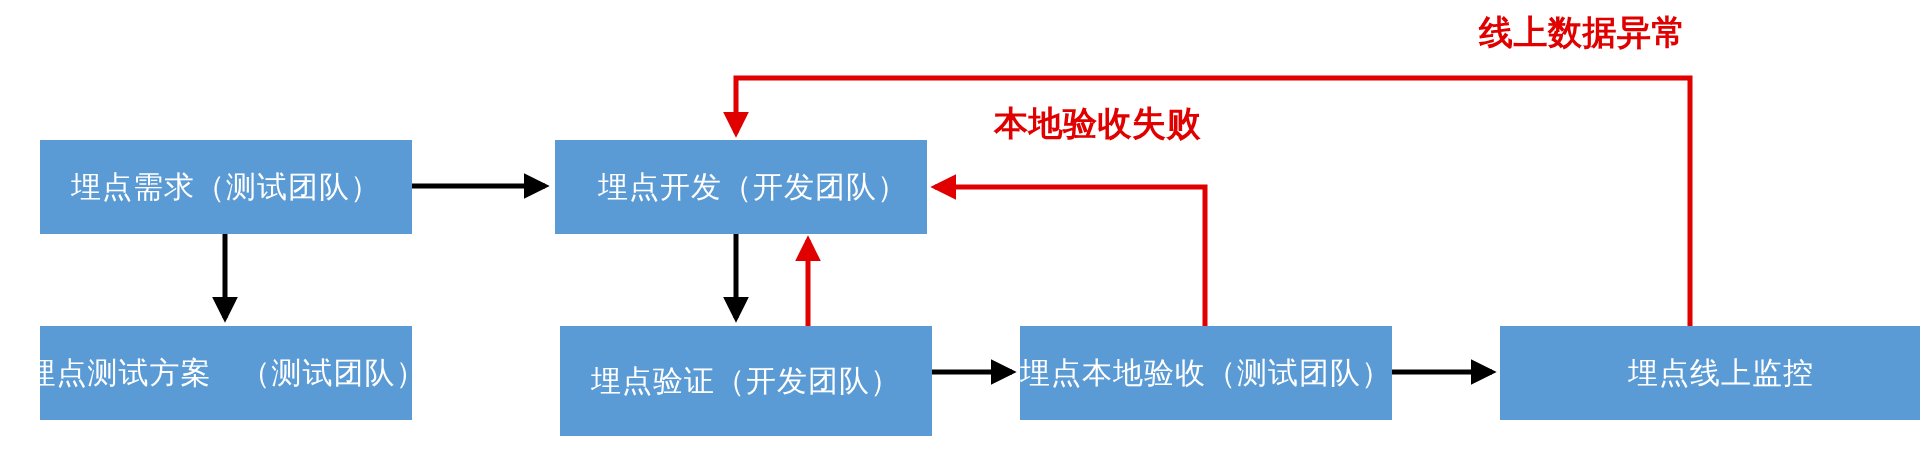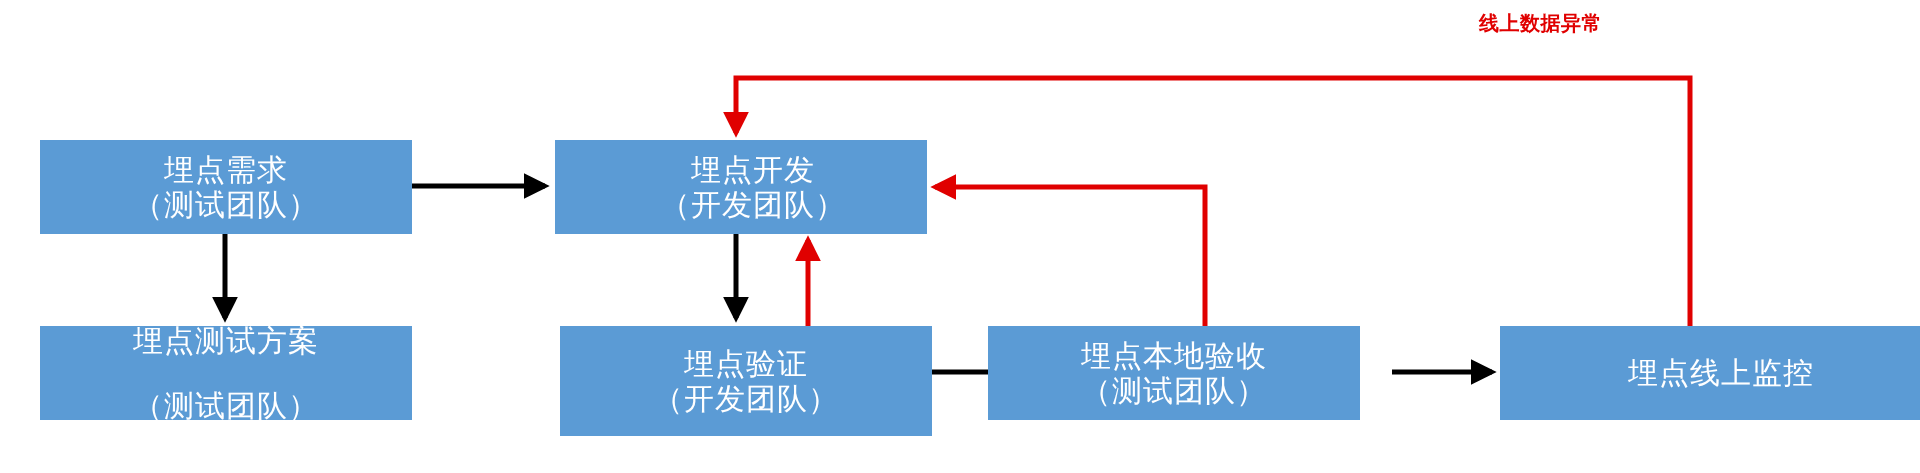--- a/index.html
+++ b/index.html
@@ -16,38 +16,38 @@
     height: 473px;
     background: #ffffff;
     overflow: hidden;
   }
   .node {
     position: absolute;
     box-sizing: border-box;
     background: #5B9BD5;
     color: #ffffff;
     display: flex;
-    flex-direction: column;
+    flex-direction: row;
     align-items: center;
     justify-content: center;
     line-height: 1.18;
     font-size: 30px;
     font-weight: 400;
     letter-spacing: 1px;
     text-align: center;
     font-family: "DejaVu Serif", "Liberation Serif", serif;
   }
   .node .l1, .node .l2 {
     display: block;
     white-space: nowrap;
   }
   .edge-label {
     position: absolute;
     color: #E00000;
-    font-size: 20px;
+    font-size: 34px;
     font-weight: 700;
     white-space: nowrap;
     font-family: "DejaVu Serif", "Liberation Serif", serif;
     letter-spacing: 0.5px;
   }
   svg.wires {
     position: absolute;
     left: 0;
     top: 0;
     width: 1920px;
@@ -101,26 +101,27 @@
   <div class="node" style="left:40px; top:326px; width:372px; height:94px;gap:29px;">
     <span class="l1">埋点测试方案</span>
     <span class="l2">（测试团队）</span>
   </div>
 
   <div class="node" style="left:560px; top:326px; width:372px; height:110px;">
     <span class="l1">埋点验证</span>
     <span class="l2">（开发团队）</span>
   </div>
 
-  <div class="node" style="left:988px; top:326px; width:372px; height:94px;">
+  <div class="node" style="left:1020px; top:326px; width:372px; height:94px;">
     <span class="l1">埋点本地验收</span>
     <span class="l2">（测试团队）</span>
   </div>
 
   <div class="node" style="left:1500px; top:326px; width:442px; height:94px;">
     <span class="l1">埋点线上监控</span>
   </div>
 
   <div class="edge-label" style="left:1479px; top:10px;">线上数据异常</div>
 
+  <div class="edge-label" style="left:994px; top:101px;">本地验收失败</div>
 
 
 </div>
 
 </body></html>

